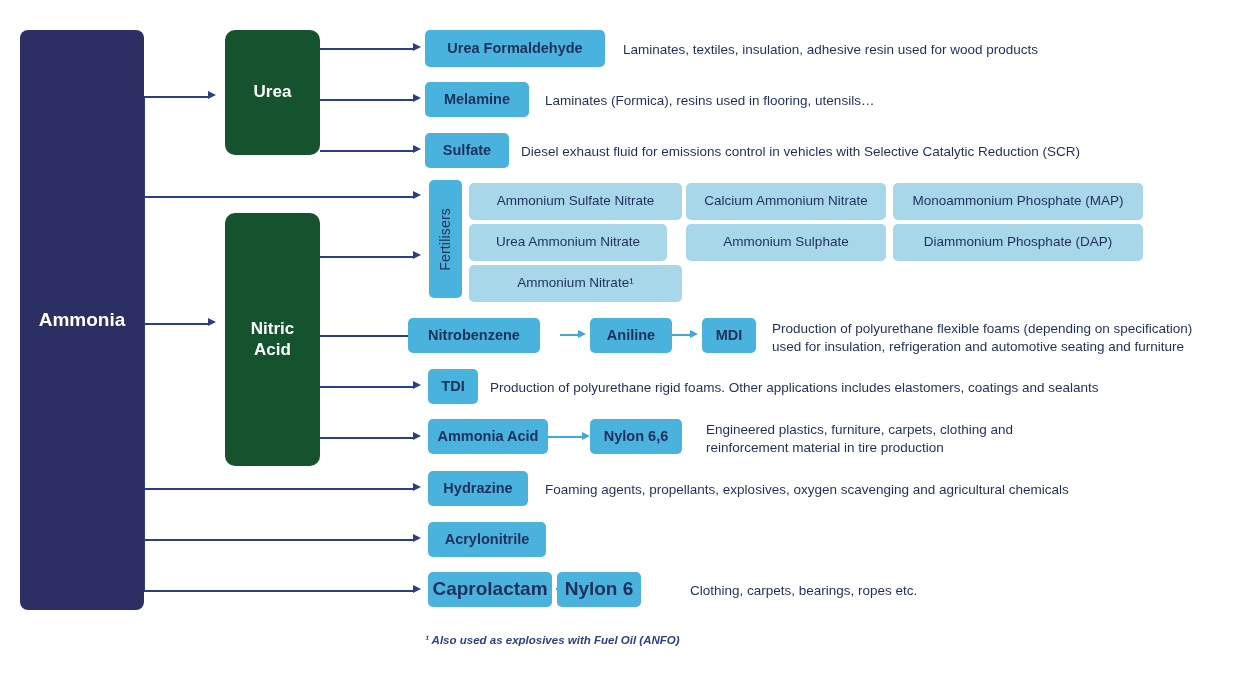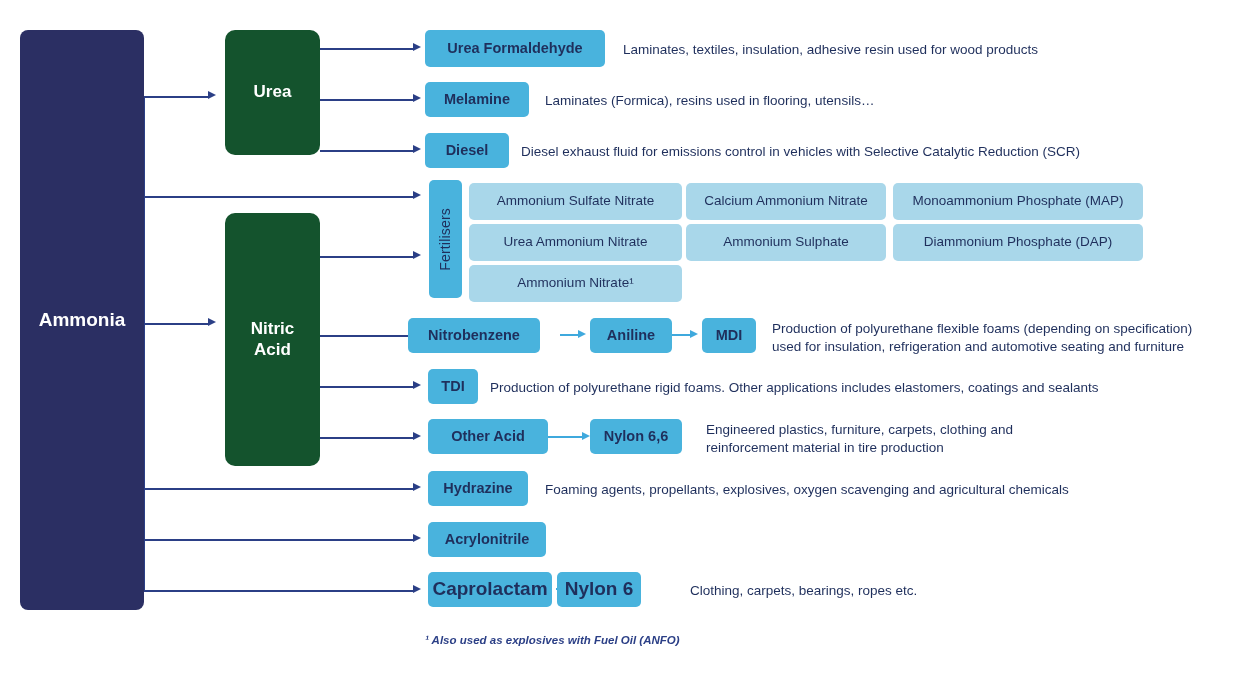--- a/index.html
+++ b/index.html
@@ -161,39 +161,39 @@
     <span>Urea Formaldehyde</span>
   </div>
   <div class="desc" style="left:623px; top:41px; width:470px;">Laminates, textiles, insulation, adhesive resin used for wood products</div>
 
   <div class="box box-cyan" style="left:425px; top:82px; width:104px; height:35px; font-size:14.5px;">
     <span>Melamine</span>
   </div>
   <div class="desc" style="left:545px; top:92px; width:470px;">Laminates (Formica), resins used in flooring, utensils…</div>
 
   <div class="box box-cyan" style="left:425px; top:133px; width:84px; height:35px; font-size:14.5px;">
-    <span>Diesel</span>
+    <span>Sulfate</span>
   </div>
   <div class="desc" style="left:521px; top:143px; width:610px;">Diesel exhaust fluid for emissions control in vehicles with Selective Catalytic Reduction (SCR)</div>
 
   <div class="box box-fert-label" style="left:429px; top:180px; width:33px; height:118px;">
     <span class="fert-label-inner">Fertilisers</span>
   </div>
 
   <div class="box box-lightblue" style="left:469px; top:183px; width:213px; height:37px; font-size:13.5px;">
     <span>Ammonium Sulfate Nitrate</span>
   </div>
   <div class="box box-lightblue" style="left:686px; top:183px; width:200px; height:37px; font-size:13.5px;">
     <span>Calcium Ammonium Nitrate</span>
   </div>
   <div class="box box-lightblue" style="left:893px; top:183px; width:250px; height:37px; font-size:13.5px;">
     <span>Monoammonium Phosphate (MAP)</span>
   </div>
 
-  <div class="box box-lightblue" style="left:469px; top:224px; width:213px; height:37px; font-size:13.5px;">
+  <div class="box box-lightblue" style="left:469px; top:224px; width:198px; height:37px; font-size:13.5px;">
     <span>Urea Ammonium Nitrate</span>
   </div>
   <div class="box box-lightblue" style="left:686px; top:224px; width:200px; height:37px; font-size:13.5px;">
     <span>Ammonium Sulphate</span>
   </div>
   <div class="box box-lightblue" style="left:893px; top:224px; width:250px; height:37px; font-size:13.5px;">
     <span>Diammonium Phosphate (DAP)</span>
   </div>
 
   <div class="box box-lightblue" style="left:469px; top:265px; width:213px; height:37px; font-size:13.5px;">
@@ -211,21 +211,21 @@
   </div>
   <div class="desc" style="left:772px; top:320px; width:470px;">Production of polyurethane flexible foams (depending on specification)
 used for insulation, refrigeration and automotive seating and furniture</div>
 
   <div class="box box-cyan" style="left:428px; top:369px; width:50px; height:35px; font-size:14.5px;">
     <span>TDI</span>
   </div>
   <div class="desc" style="left:490px; top:379px; width:700px;">Production of polyurethane rigid foams. Other applications includes elastomers, coatings and sealants</div>
 
   <div class="box box-cyan" style="left:428px; top:419px; width:120px; height:35px; font-size:14.5px;">
-    <span>Other Acid</span>
+    <span>Ammonia Acid</span>
   </div>
   <div class="box box-cyan" style="left:590px; top:419px; width:92px; height:35px; font-size:14.5px;">
     <span>Nylon 6,6</span>
   </div>
   <div class="desc" style="left:706px; top:421px; width:420px;">Engineered plastics, furniture, carpets, clothing and
 reinforcement material in tire production</div>
 
   <div class="box box-cyan" style="left:428px; top:471px; width:100px; height:35px; font-size:14.5px;">
     <span>Hydrazine</span>
   </div>

